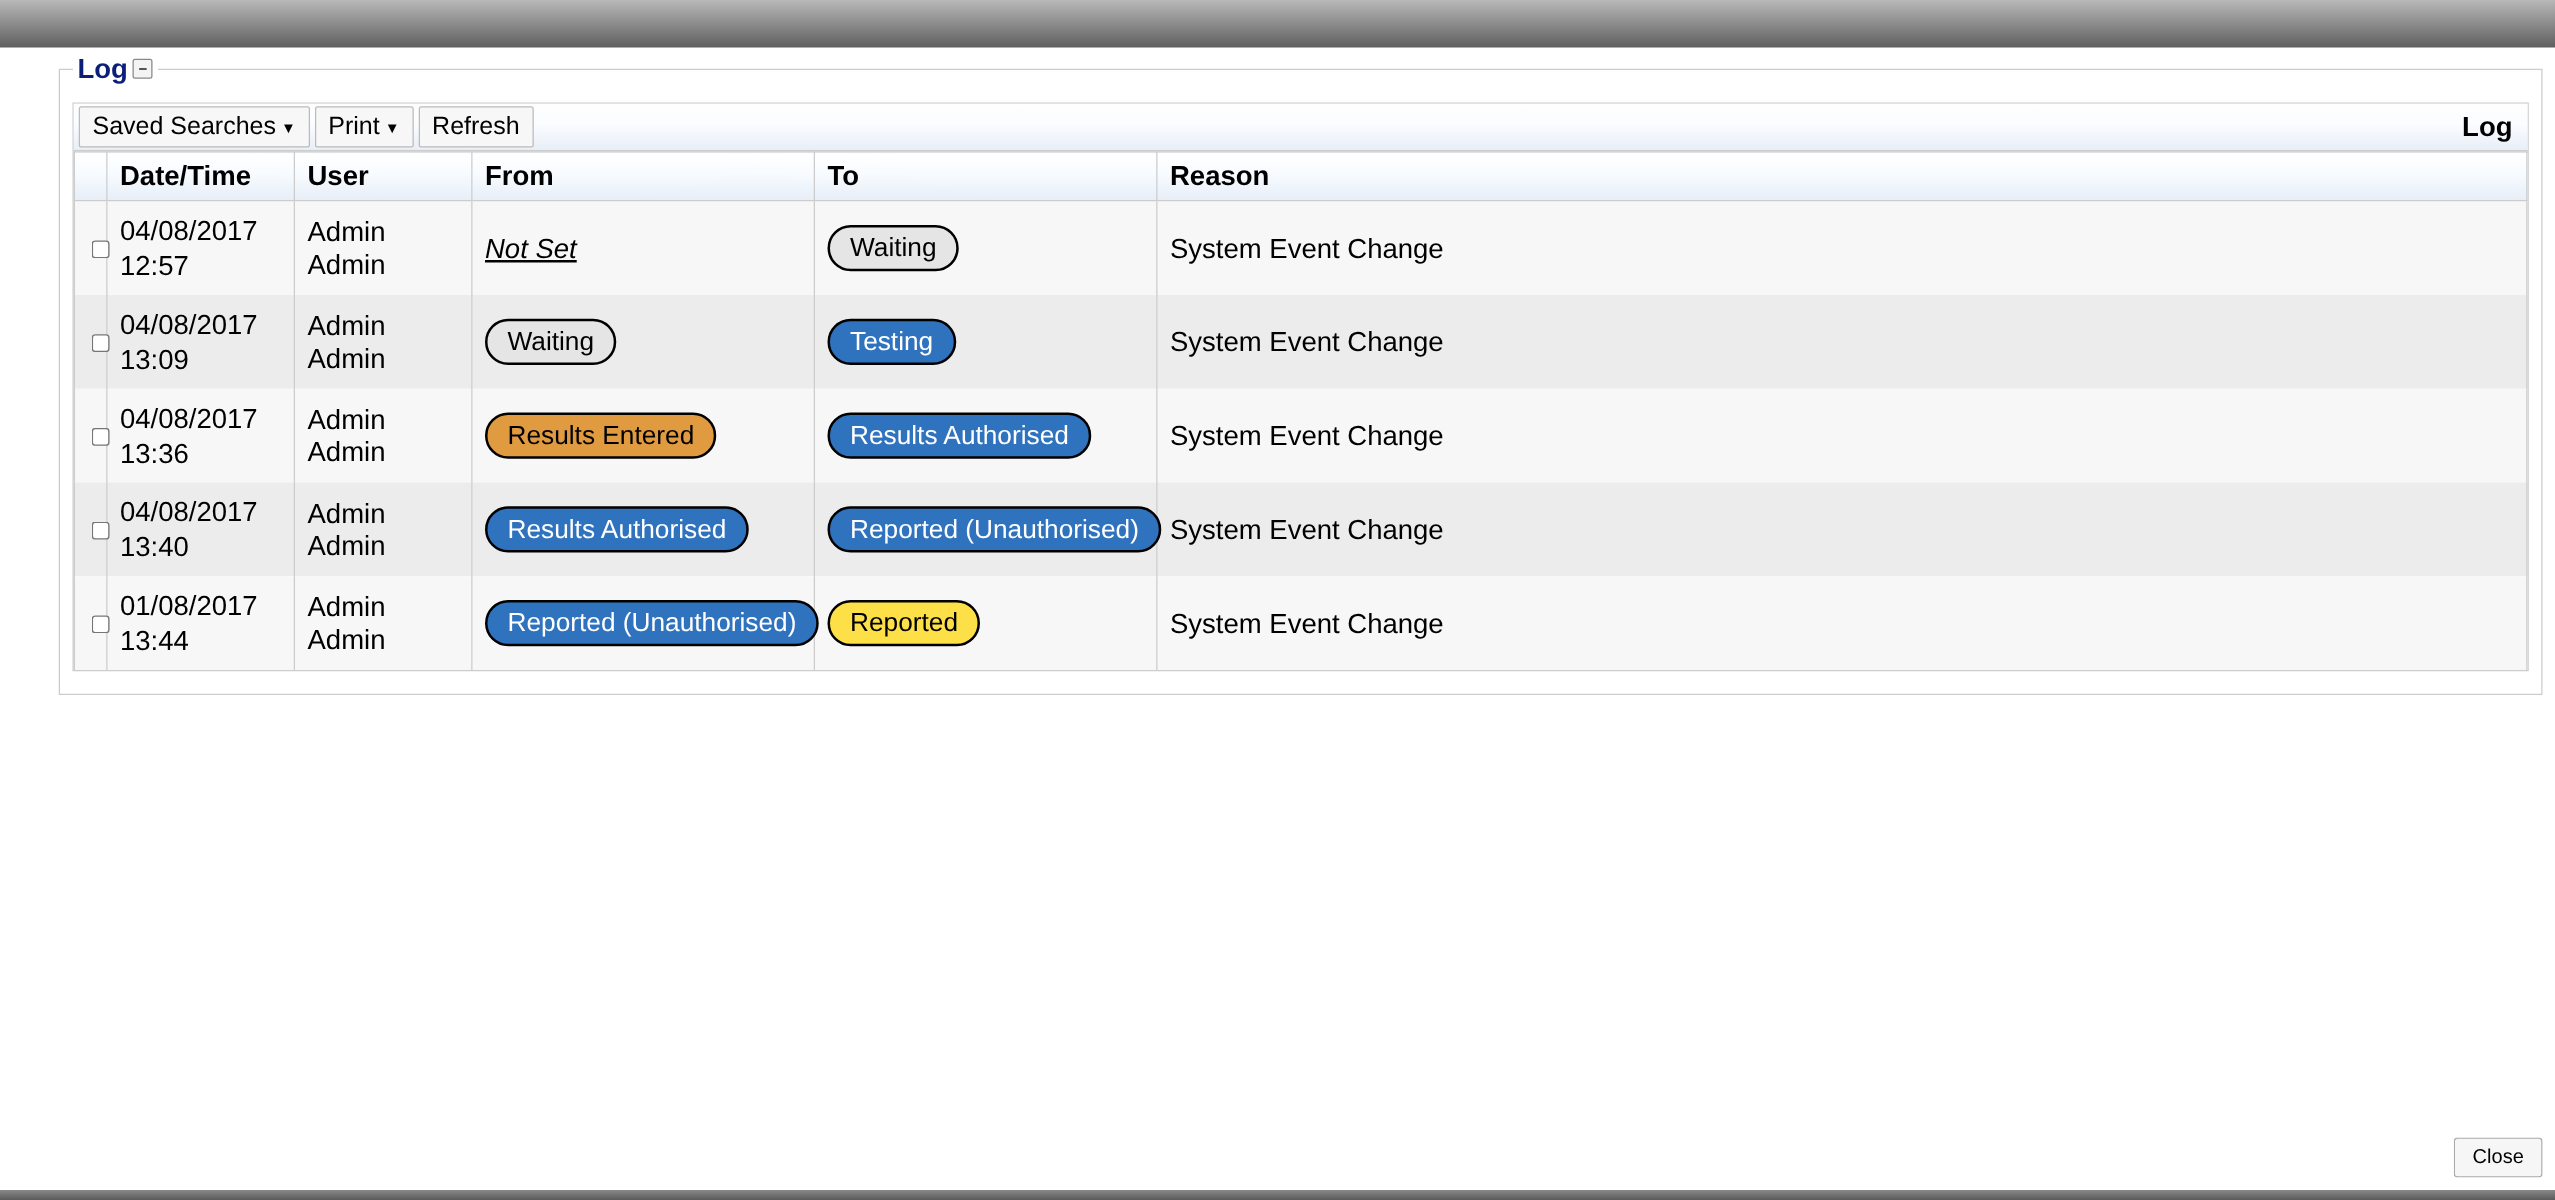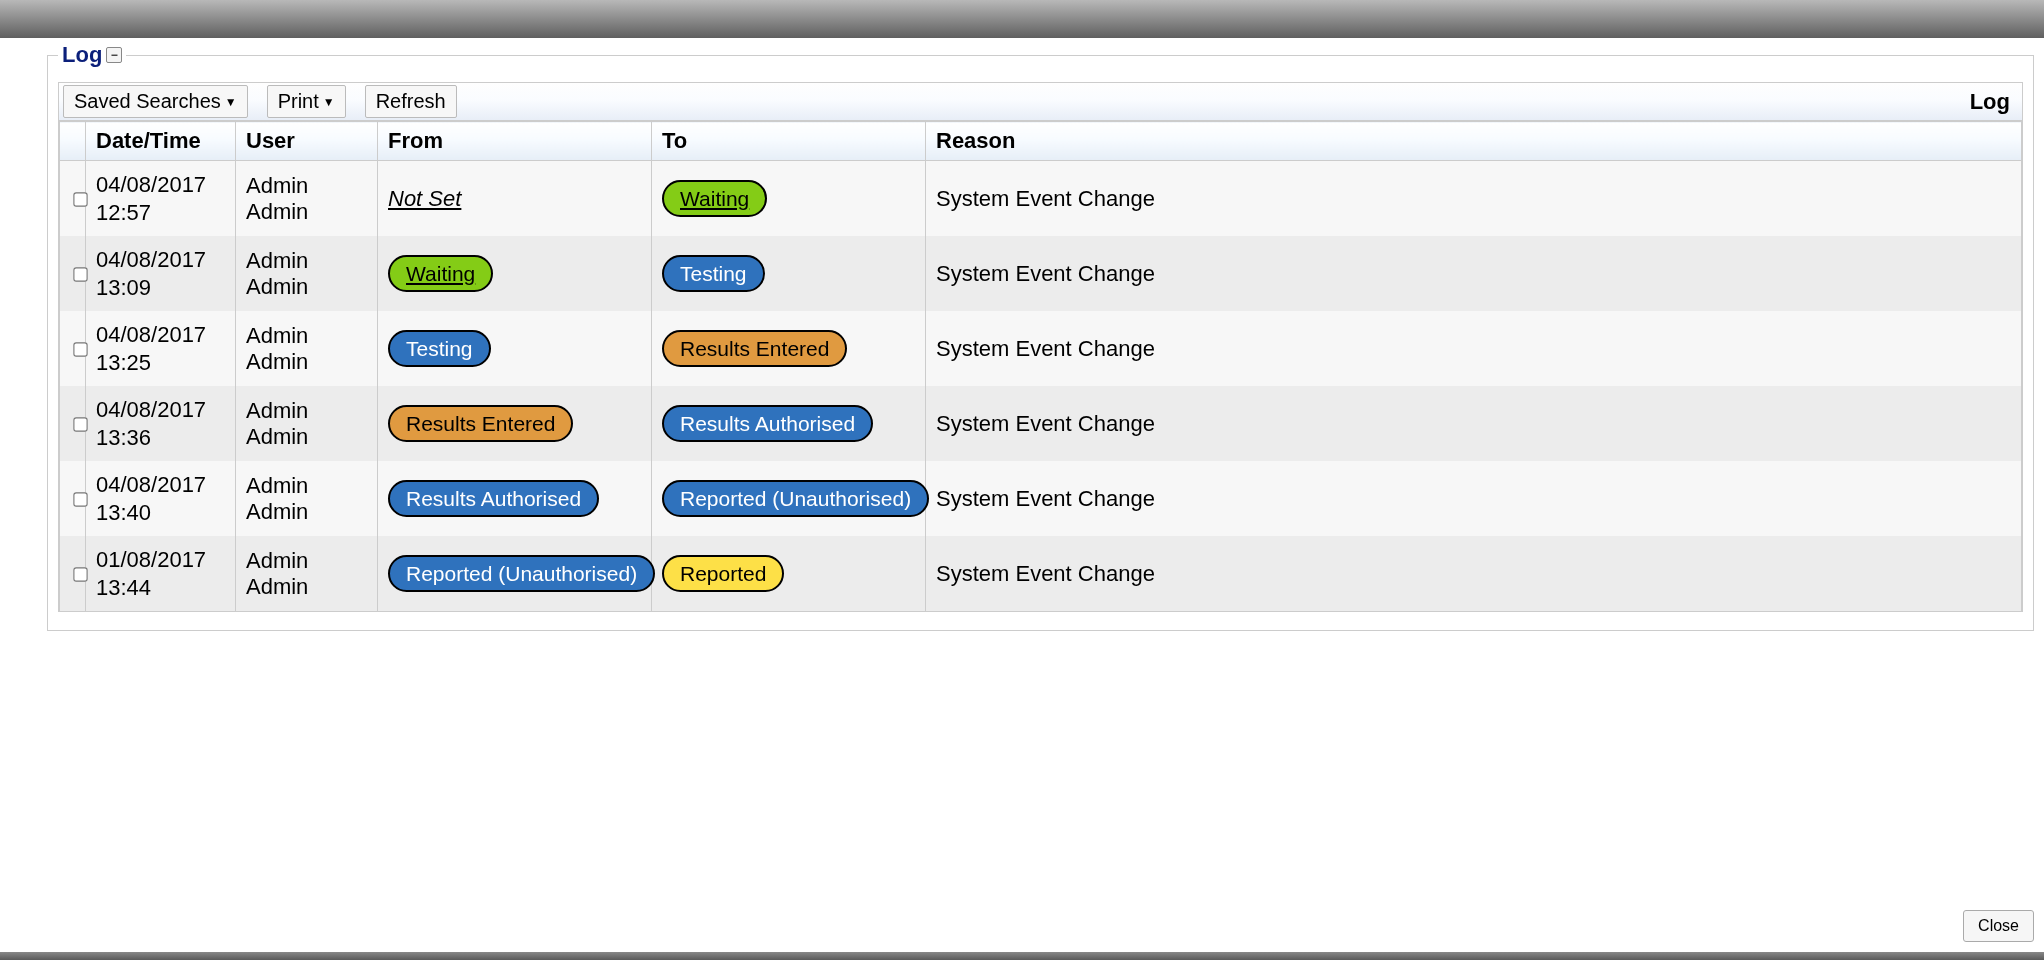--- a/index.html
+++ b/index.html
@@ -52,21 +52,21 @@
   }
   .panel {
     border: 1px solid #ccc;
   }
   .toolbar {
     display: flex;
     align-items: center;
     padding: 2px 4px;
     background: linear-gradient(to bottom, #fefefe 0%, #fafcff 45%, #e8eef7 100%);
     border-bottom: 1px solid #ccc;
-    gap: 19px;
+    gap: 4px;
   }
   .toolbar .spacer { flex: 1; }
   .tool-btn {
     background: #f7f7f7;
     border: 1px solid #bbb;
     padding: 4px 10px;
     font-size: 20px;
     cursor: pointer;
     border-radius: 2px;
     display: inline-flex;
@@ -118,21 +118,21 @@
 
   .pill {
     display: inline-block;
     border: 2px solid #000;
     border-radius: 999px;
     padding: 3px 16px;
     font-size: 21px;
     line-height: 1.3;
     white-space: nowrap;
   }
-  .pill-red    { background: #84cc16; color: #000; text-decoration: underline; }
+  .pill-red    { background: #e5e5e5; color: #000; }
   .pill-blue   { background: #2f72bd; color: #fff; }
   .pill-orange { background: #e09a40; color: #000; }
   .pill-green  { background: #fde047; color: #000; }
 
   .footer-btn-row {
     position: fixed;
     right: 10px;
     bottom: 18px;
   }
   .close-btn {
@@ -209,30 +209,20 @@
                 <div class="datetime">04/08/2017 13:09</div>
               </td>
               <td>Admin Admin</td>
               <td><span class="pill pill-red">Waiting</span></td>
               <td><span class="pill pill-blue">Testing</span></td>
               <td>System Event Change</td>
             </tr>
             <tr>
               <td class="check-cell"><input type="checkbox" style=""></td>
               <td>
-                <div class="datetime">04/08/2017 13:25</div>
-              </td>
-              <td>Admin Admin</td>
-              <td><span class="pill pill-blue">Testing</span></td>
-              <td><span class="pill pill-orange">Results Entered</span></td>
-              <td>System Event Change</td>
-            </tr>
-            <tr>
-              <td class="check-cell"><input type="checkbox" style=""></td>
-              <td>
                 <div class="datetime">04/08/2017 13:36</div>
               </td>
               <td>Admin Admin</td>
               <td><span class="pill pill-orange">Results Entered</span></td>
               <td><span class="pill pill-blue">Results Authorised</span></td>
               <td>System Event Change</td>
             </tr>
             <tr>
               <td class="check-cell"><input type="checkbox" style=""></td>
               <td>

